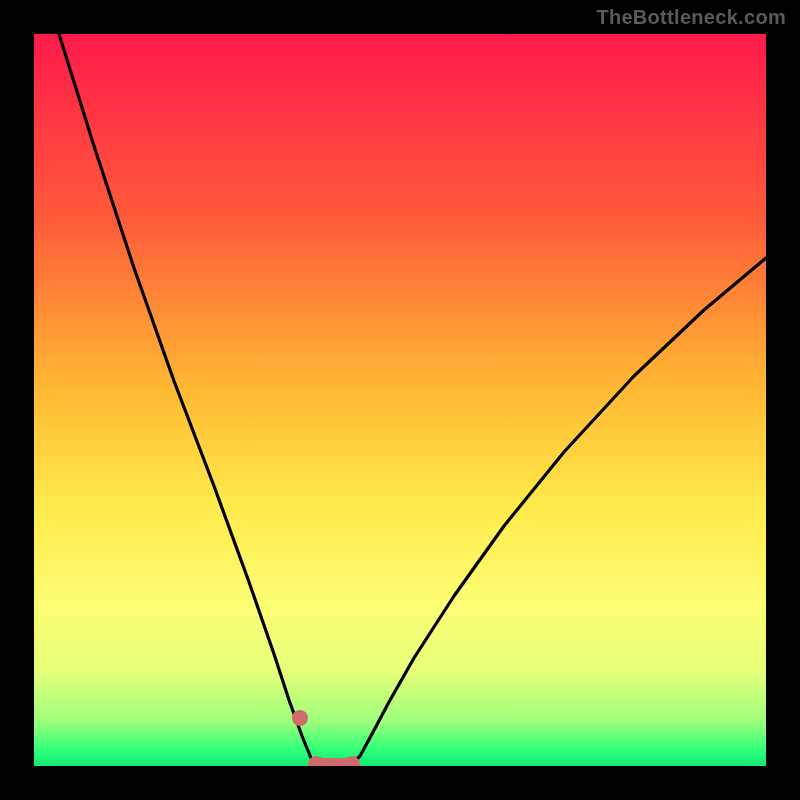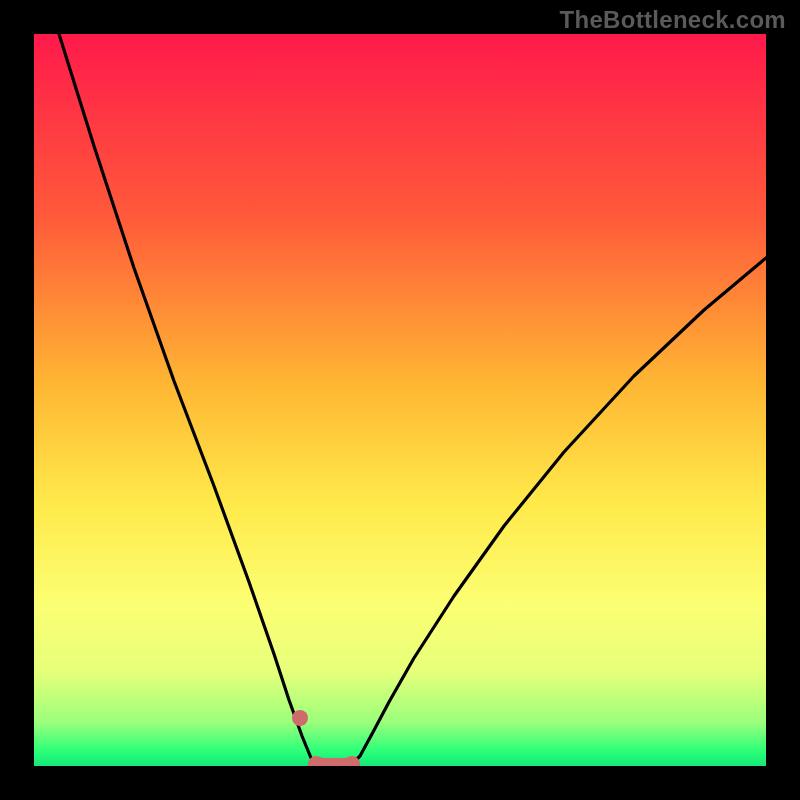--- a/index.html
+++ b/index.html
@@ -35,21 +35,21 @@
       #9bff7b 94%,
       #2bff79 98%,
       #14e877 100%
     );
   }
   .watermark {
     position: absolute;
     top: 6px;
     right: 14px;
     font-family: Arial, Helvetica, sans-serif;
-    font-size: 24px;
+    font-size: 20px;
     font-weight: 600;
     color: #5a5a5a;
     letter-spacing: 0.3px;
     user-select: none;
   }
   svg.curve {
     position: absolute;
     top: 0;
     left: 0;
   }

